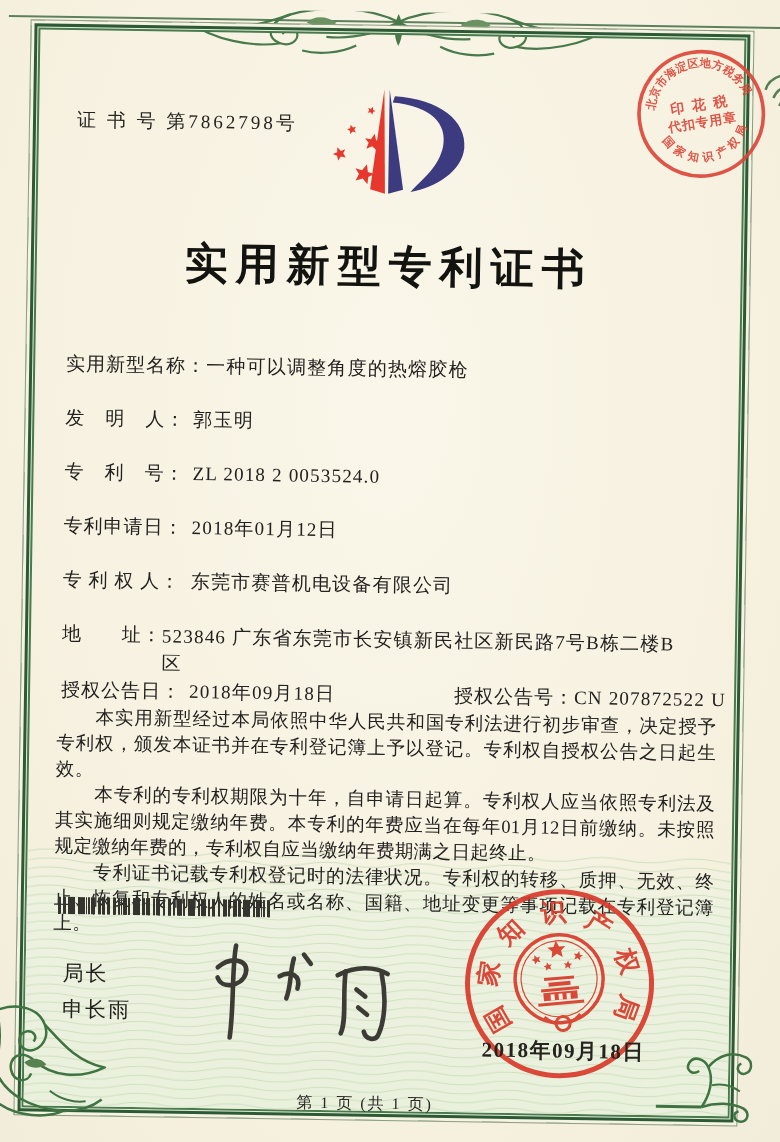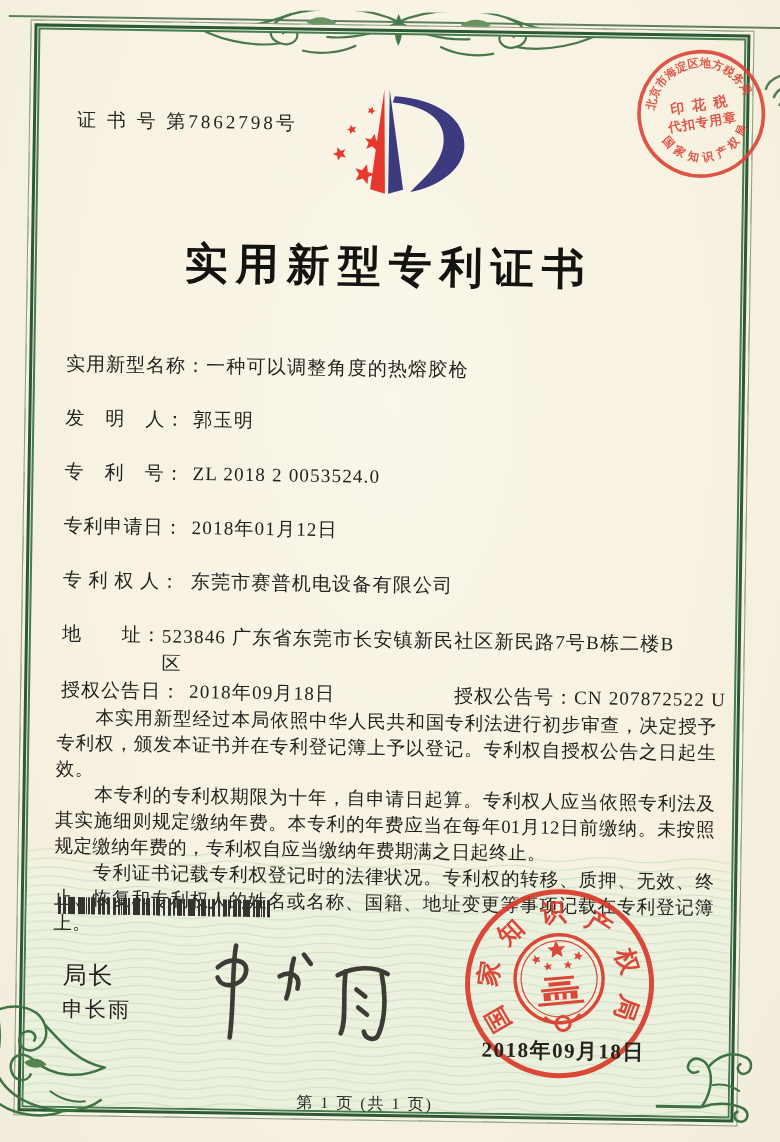--- a/index.html
+++ b/index.html
@@ -38,21 +38,21 @@
 
   .paras{left:36px;top:684px;width:660px;font-size:18.5px;line-height:25.8px;
          text-align:justify;color:#242220;}
   .paras p{margin:0;text-indent:2.1em;letter-spacing:0.4px;}
 
   .barcode{left:40px;top:876px;width:214px;height:17px;
     background-image:
       repeating-linear-gradient(90deg,#35332e 0 2px,transparent 2px 5px),
       repeating-linear-gradient(90deg,#35332e 0 1px,transparent 1px 7px),
       repeating-linear-gradient(90deg,#35332e 0 3px,transparent 3px 11px);}
-  .signer-title{left:46px;top:938px;font-size:24px;font-family:Liberation Mono, monospace;color:#23211e;letter-spacing:2px;}
+  .signer-title{left:46px;top:938px;font-size:21px;font-family:Liberation Mono, monospace;color:#23211e;letter-spacing:2px;}
   .signer-name{left:46px;top:974px;font-size:21px;font-family:"Liberation Sans","DejaVu Sans",sans-serif;color:#23211e;letter-spacing:2px;}
   .signature{left:173px;top:908px;}
   .seal{left:443px;top:855px;opacity:0.92;}
   .seal-date{left:466px;top:1008px;font-size:21px;font-weight:600;color:#26231f;letter-spacing:1.5px;z-index:3;}
   .footer{left:0;top:1068px;width:700px;text-align:center;font-size:16px;color:#2a2825;letter-spacing:2px;}
 
   .tax-stamp{left:596px;top:8px;opacity:0.9;}
   .logo{left:288px;top:59px;}
   .orn-top{left:0;top:12px;}
   .orn-bl{left:-4px;top:1008px;}

